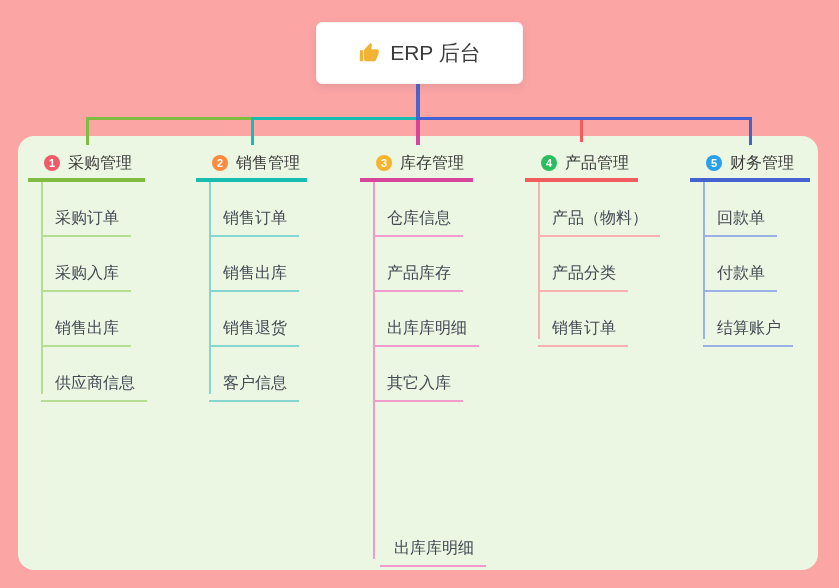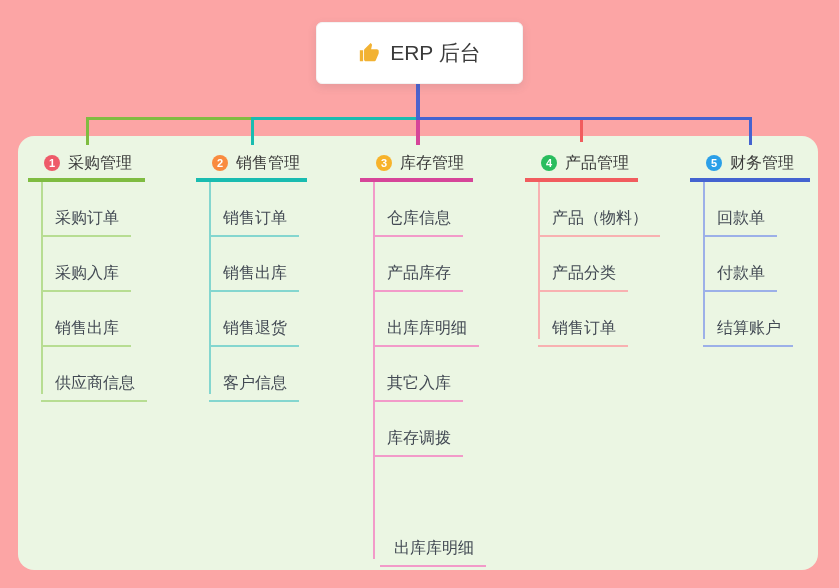--- a/index.html
+++ b/index.html
@@ -84,21 +84,20 @@
 
   <div class="branch-header" style="left: 360px; width: 97px; border-bottom-color: rgb(214, 69, 153);">
     <span class="badge" style="background-color: rgb(247, 179, 43);">3</span>
     <span class="branch-label">库存管理</span>
   </div>
   <div class="vline" style="left: 373px; top: 182px; height: 377px; background-color: rgb(242, 154, 201);"></div>
   <div class="child-item" style="left: 373px; top: 201px; border-bottom-color: rgb(242, 154, 201); font-family: Liberation Serif, serif;">仓库信息</div>
   <div class="child-item" style="left: 373px; top: 256px; border-bottom-color: rgb(242, 154, 201);">产品库存</div>
   <div class="child-item" style="left: 373px; top: 311px; border-bottom-color: rgb(242, 154, 201);">出库库明细</div>
   <div class="child-item" style="left: 373px; top: 366px; border-bottom-color: rgb(242, 154, 201); font-family: Liberation Mono, monospace;">其它入库</div>
-  <div class="child-item" style="left: 373px; top: 421px; border-bottom-color: rgb(242, 154, 201);">库存调拨</div>
   <div class="child-item" style="left: 373px; top: 531px; border-bottom-color: rgb(242, 154, 201); margin-left: 7px;">出库库明细</div>
 
   <div class="branch-header" style="left: 525px; width: 97px; border-bottom-color: rgb(241, 92, 94);">
     <span class="badge" style="background-color: rgb(42, 189, 94);">4</span>
     <span class="branch-label">产品管理</span>
   </div>
   <div class="vline" style="left: 538px; top: 182px; height: 157px; background-color: rgb(248, 177, 177);"></div>
   <div class="child-item" style="left: 538px; top: 201px; border-bottom-color: rgb(248, 177, 177);">产品（物料）</div>
   <div class="child-item" style="left: 538px; top: 256px; border-bottom-color: rgb(248, 177, 177);">产品分类</div>
   <div class="child-item" style="left: 538px; top: 311px; border-bottom-color: rgb(248, 177, 177);">销售订单</div>

